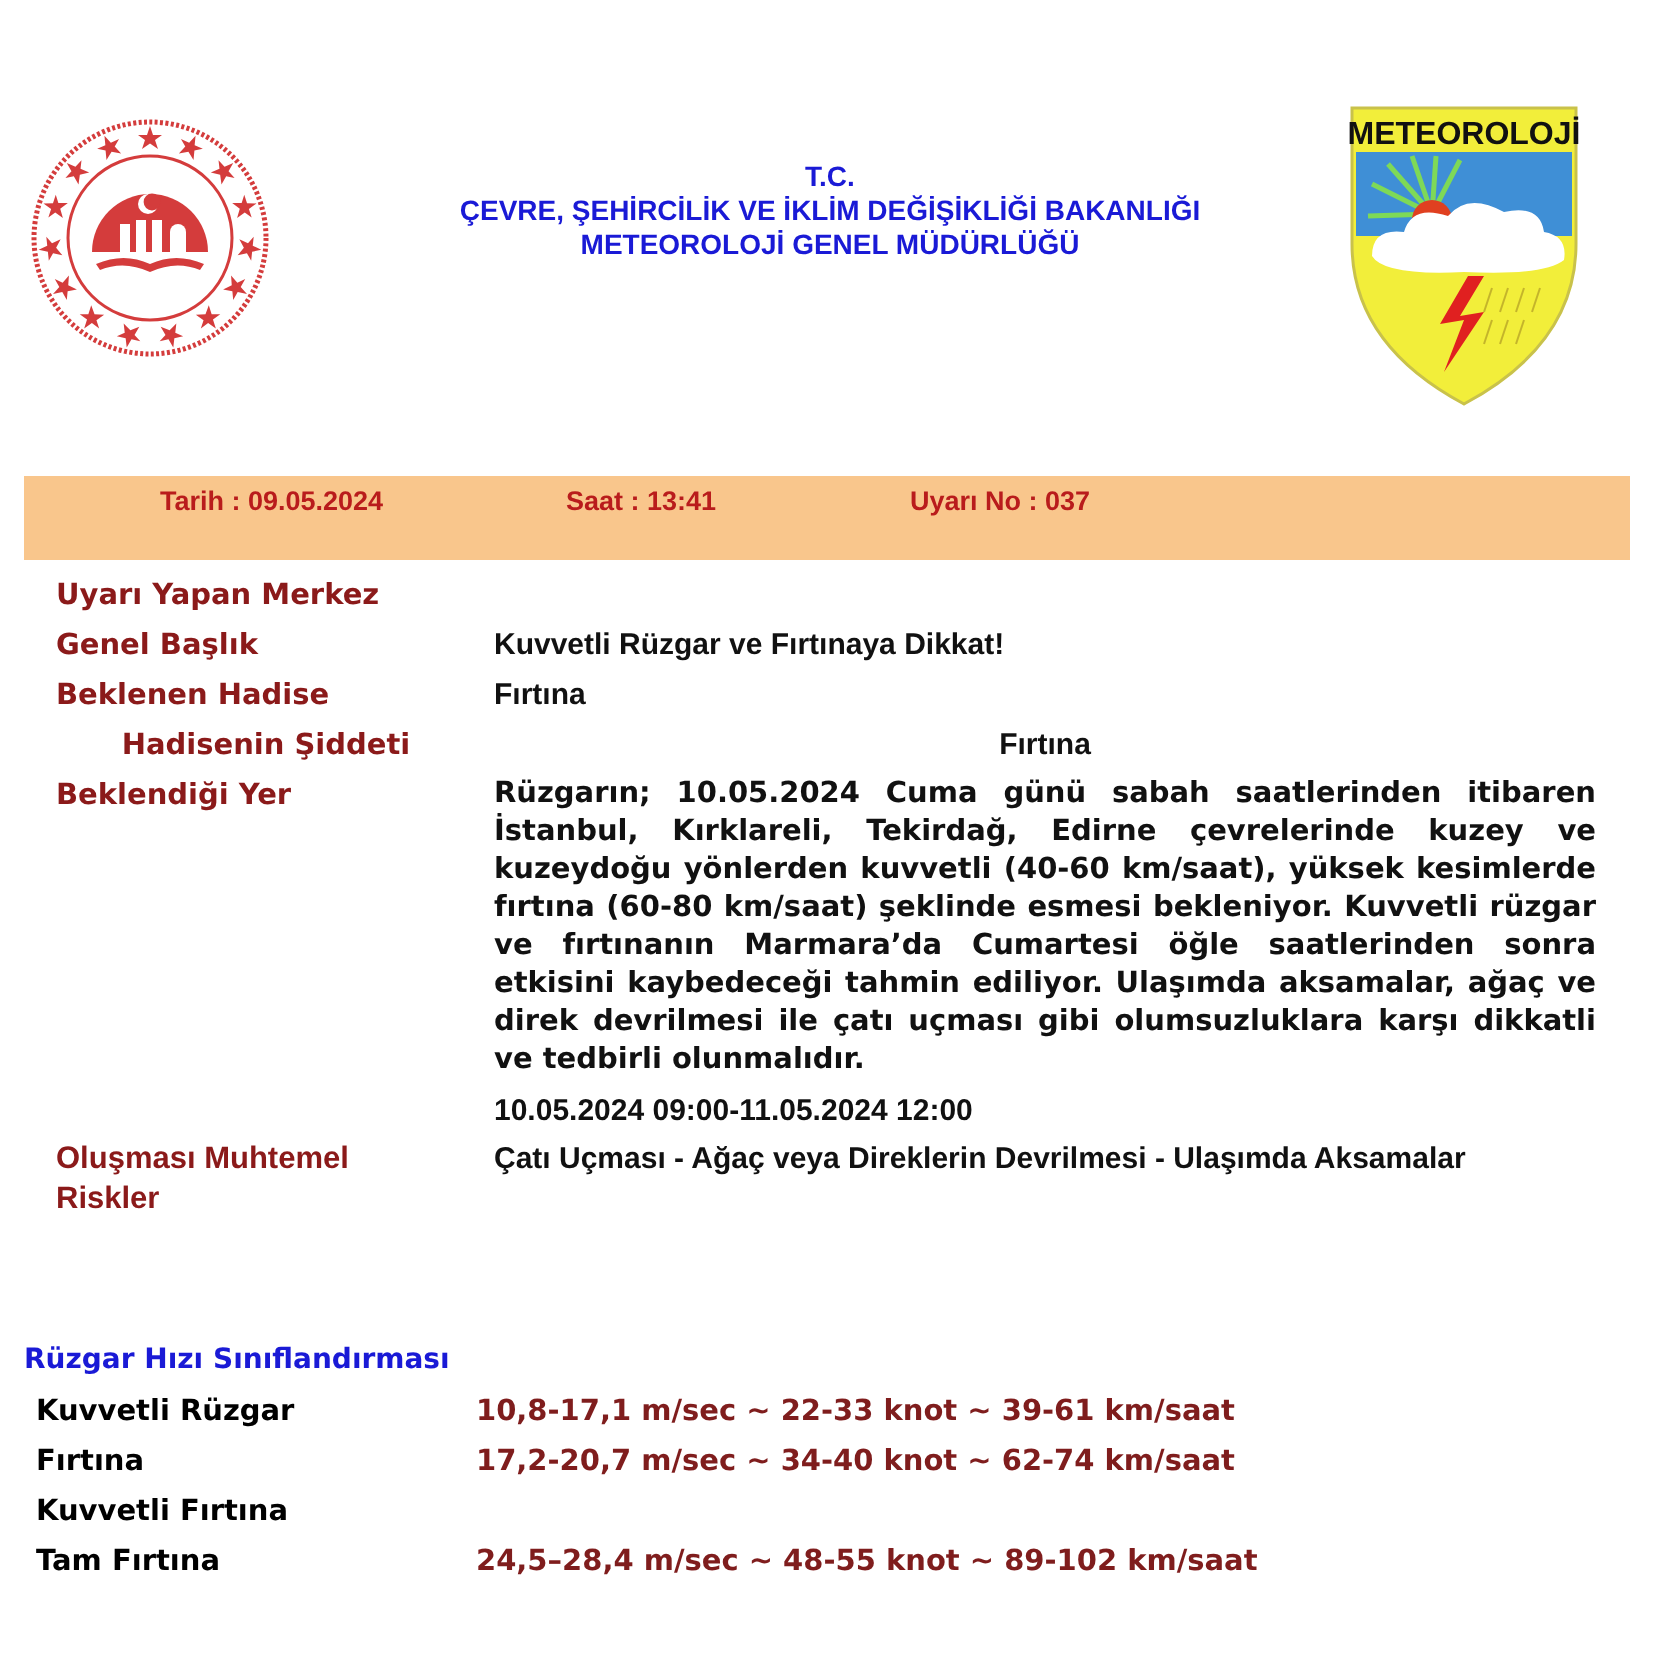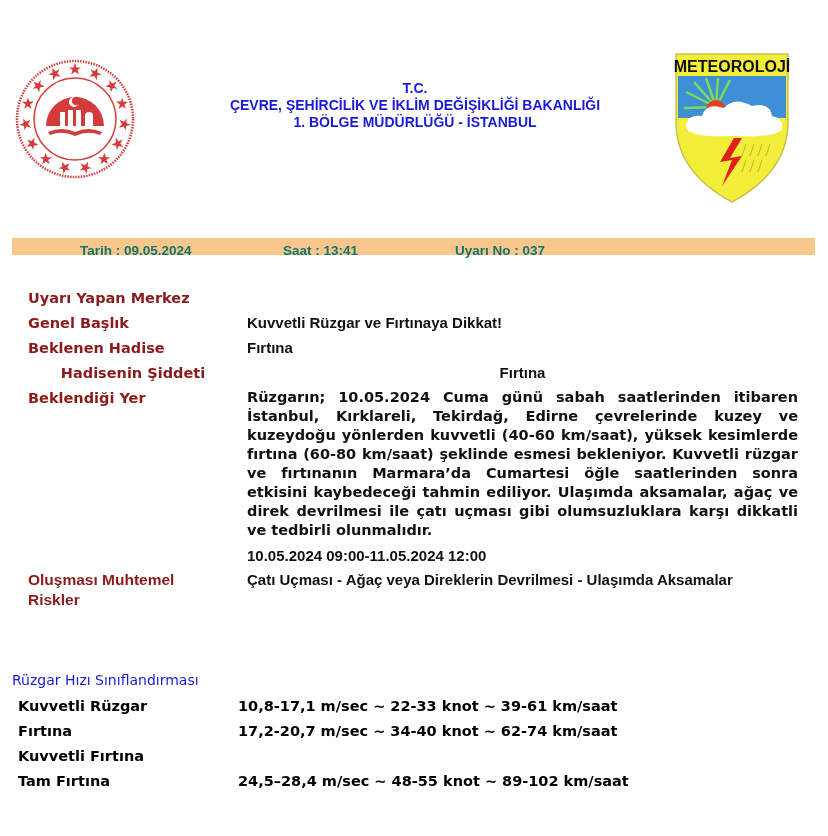--- a/index.html
+++ b/index.html
@@ -6,45 +6,45 @@
   body { width: 828px; height: 836px; position: relative; overflow: hidden; font-family: "DejaVu Sans", sans-serif; }
 
   .logo-left { position: absolute; left: 14px; top: 58px; width: 122px; height: 122px; }
   .logo-right { position: absolute; left: 672px; top: 52px; width: 120px; height: 152px; }
 
   .header { position: absolute; left: 180px; top: 80px; width: 470px; text-align: center;
             font-family: Liberation Sans, sans-serif; font-weight: bold; color: #1a1ad6;
             font-size: 14px; line-height: 17px; }
   .header div { white-space: nowrap; }
 
-  .infobar { position: absolute; left: 12px; top: 238px; width: 803px; height: 17px;
+  .infobar { position: absolute; left: 12px; top: 238px; width: 803px; height: 42px;
              background: #f9c68c; font-family: "Liberation Sans", sans-serif; font-weight: bold;
-             font-size: 13.5px; color: #0f766e; }
+             font-size: 13.5px; color: #b91c1c; }
   .infobar span { position: absolute; top: 5px; white-space: nowrap; }
   .ib-date { left: 68px; }
   .ib-time { left: 271px; }
   .ib-no { left: 443px; }
 
   .details { position: absolute; left: 28px; top: 288px; width: 770px; }
   .row { position: relative; }
   .lbl { position: absolute; left: 0; width: 210px; color: #8b1a1a; font-weight: bold;
          font-size: 14.5px; line-height: 20px; }
   .val { margin-left: 219px; color: #111; font-weight: bold; font-size: 14.5px; line-height: 19px;
          }
   .just { text-align: justify; text-align-last: left; }
   .r1 { height: 25px; } .r2 { height: 25px; } .r3 { height: 25px; } .r4 { height: 25px; text-align: center; }
   .r5 { height: 158px; } .r6 { height: 24px; }
   .val.nar { font-family: "Liberation Sans", sans-serif; font-size: 15px; }
   .lbl.nar { font-family: "Liberation Sans", sans-serif; font-size: 15.5px; line-height: 20px; }
 
-  .wind-title { position: absolute; left: 12px; top: 672px; color: #1a1ad6; font-weight: normal; font-size: 14px; }
+  .wind-title { position: absolute; left: 12px; top: 672px; color: #1a1ad6; font-weight: bold; font-size: 14px; }
   .wind-table { position: absolute; left: 18px; top: 696px; width: 800px; }
   .wrow { height: 25px; position: relative; }
   .wname { position: absolute; left: 0; color: #000000; font-weight: bold; font-size: 14.5px; line-height: 20px; }
-  .wval { position: absolute; left: 220px; color: #000000; font-weight: bold; font-size: 14.5px; line-height: 20px; white-space: pre; }
+  .wval { position: absolute; left: 220px; color: #7f1d1d; font-weight: bold; font-size: 14.5px; line-height: 20px; white-space: pre; }
 </style>
 </head>
 <body>
 
 <svg class="logo-left" viewBox="0 0 122 122">
   <circle cx="61" cy="61" r="58" fill="none" stroke="#d43c3c" stroke-width="2.5" stroke-dasharray="1.5 1.2"></circle>
   <circle cx="61" cy="61" r="41" fill="none" stroke="#d43c3c" stroke-width="1.5"></circle>
   <g fill="#d43c3c">
     <g id="stars">
       <polygon points="61,5 62.5,9.5 67,9.5 63.5,12 65,16.5 61,13.8 57,16.5 58.5,12 55,9.5 59.5,9.5"></polygon>
@@ -70,21 +70,21 @@
   <rect x="46" y="54" width="5" height="14" fill="#fff"></rect>
   <rect x="54" y="52" width="5" height="16" fill="#fff"></rect>
   <rect x="62" y="52" width="5" height="16" fill="#fff"></rect>
   <path d="M71 68 v-10 a4 4 0 0 1 8 0 v10 z" fill="#fff"></path>
   <path d="M34 74 Q48 68 61 74 Q74 68 88 74 L86 77 Q74 72 61 78 Q48 72 36 77 Z" fill="#d43c3c"></path>
 </svg>
 
 <div class="header">
   <div>T.C.</div>
   <div>ÇEVRE, ŞEHİRCİLİK VE İKLİM DEĞİŞİKLİĞİ BAKANLIĞI</div>
-  <div>1. BÖLGE MÜDÜRLÜĞÜ - İSTANBUL</div>
+  <div>METEOROLOJİ GENEL MÜDÜRLÜĞÜ</div>
 </div>
 
 <svg class="logo-right" viewBox="0 0 120 152">
   <path d="M4 2 H116 V70 Q116 120 60 150 Q4 120 4 70 Z" fill="#f2ee3a" stroke="#c9c24a" stroke-width="1.5"></path>
   <rect x="6" y="24" width="108" height="42" fill="#3f8fd6"></rect>
   <g stroke="#7ed957" stroke-width="2.5">
     <line x1="44" y1="55" x2="14" y2="40"></line>
     <line x1="44" y1="55" x2="22" y2="30"></line>
     <line x1="44" y1="55" x2="34" y2="26"></line>
     <line x1="44" y1="55" x2="46" y2="26"></line>

